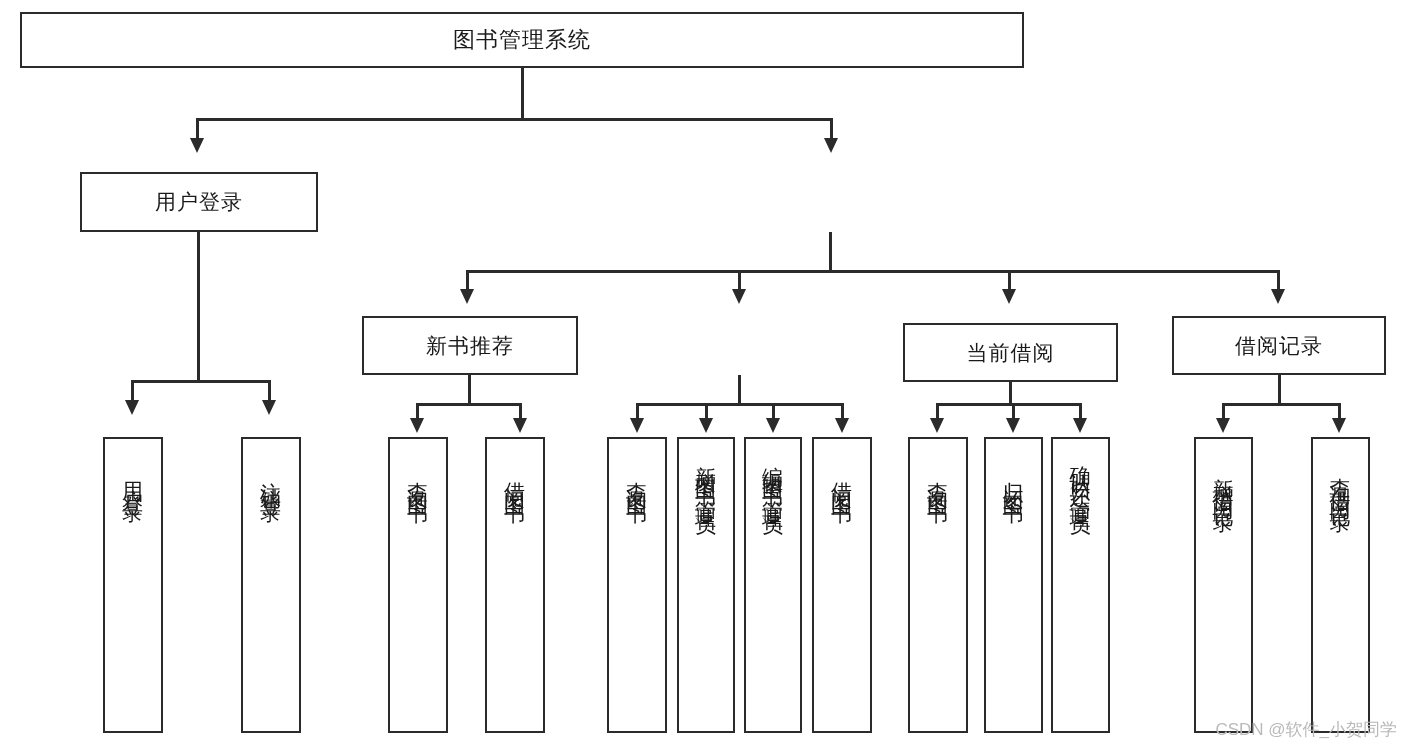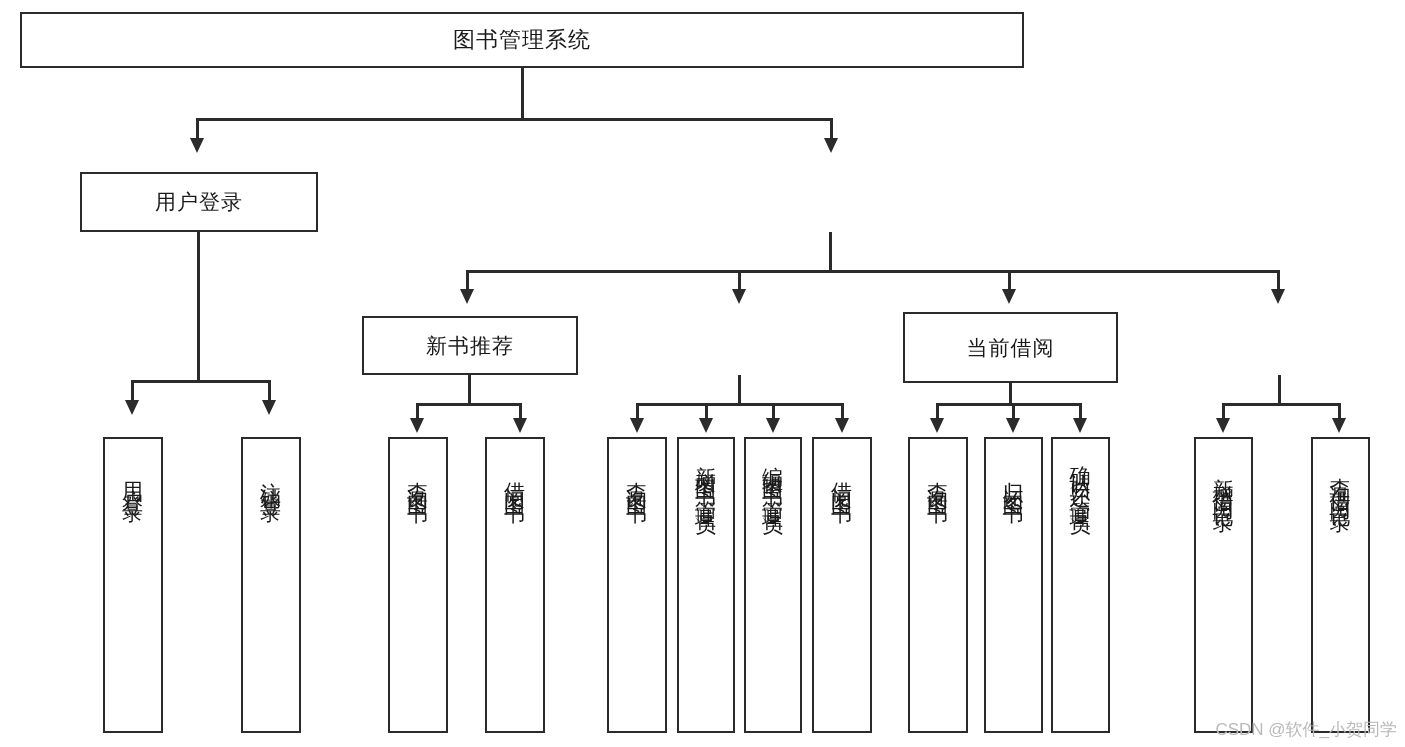--- a/index.html
+++ b/index.html
@@ -115,22 +115,25 @@
   <div class="ln vl" style="left:738px;top:270px;height:22px;"></div>
   <div class="arrow" style="left:732px;top:289px;"></div>
   <div class="ln vl" style="left:1008px;top:270px;height:22px;"></div>
   <div class="arrow" style="left:1002px;top:289px;"></div>
   <div class="ln vl" style="left:1277px;top:270px;height:22px;"></div>
   <div class="arrow" style="left:1271px;top:289px;"></div>
 
   <div class="node h" style="left:362px;top:316px;width:216px;height:59px;">
     <span>新书推荐</span>
   </div>
-  <div class="node h" style="left:903px;top:312px;width:215px;height:71px;">
+  <div class="node h" style="left:903px;top:323px;width:215px;height:59px;">
     <span>当前借阅</span>
+  </div>
+  <div class="node h" style="left:1172px;top:316px;width:214px;height:59px;">
+    <span>借阅记录</span>
   </div>
 
   <div class="ln vl" style="left:468px;top:375px;height:30px;"></div>
   <div class="ln hl" style="left:416px;top:403px;width:106px;"></div>
   <div class="ln vl" style="left:416px;top:403px;height:18px;"></div>
   <div class="arrow" style="left:410px;top:418px;"></div>
   <div class="ln vl" style="left:519px;top:403px;height:18px;"></div>
   <div class="arrow" style="left:513px;top:418px;"></div>
 
   <div class="ln vl" style="left:738px;top:375px;height:30px;"></div>

